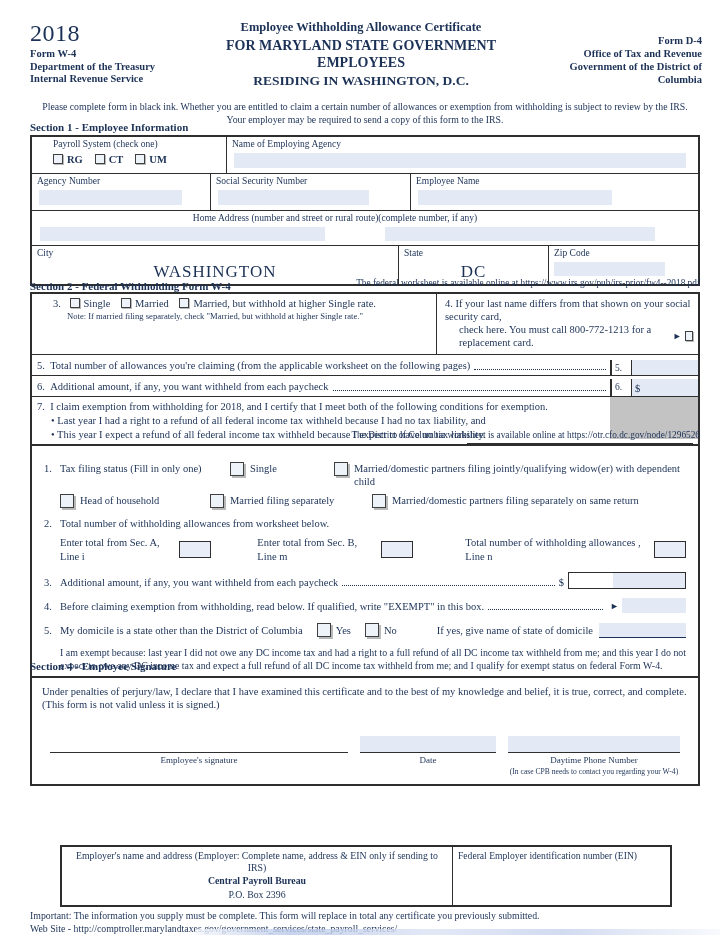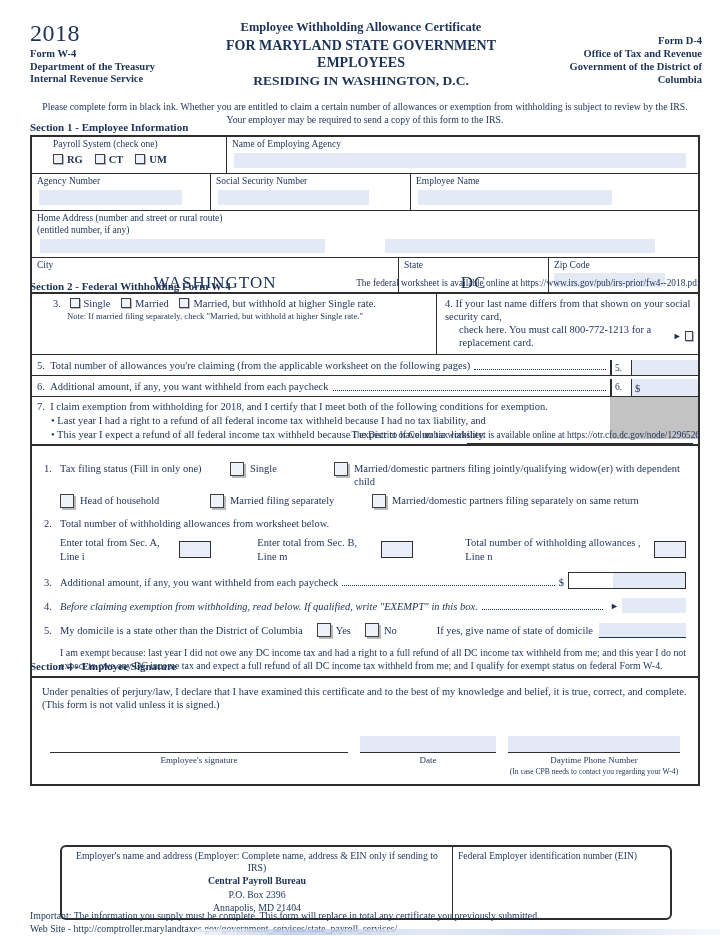--- a/index.html
+++ b/index.html
@@ -41,21 +41,21 @@
   .ldr { flex:1 1 20px; border-bottom:1.6px dotted #1b3156; margin:0 4px 3px 4px; min-width:14px; }
   .arrow { font-size:9px; margin:0 3px; }
 
   
   #s1 { top:135px; }
   #s1 .r { min-height:32px; }
   .payroll-cell { width:178px; }
   .payroll-opts { display:flex; gap:12px; margin-top:2px; font-weight:bold; font-size:10.5px; }
   .wide-fld { margin:2px 2px 3px 2px; height:15px; }
   .addr-row { display:block; }
-  .addr-labels { display:flex; justify-content:center; padding:2px 5px 0 5px;flex-direction:column; }
+  .addr-labels { display:flex; justify-content:center; padding:2px 5px 0 5px; }
   .addr-flds { display:flex; gap:60px; padding:2px 8px 4px 8px; }
   .city-val { font-size:17px; letter-spacing:1px; text-align:center; margin-top:1px; }
   .state-cell { width:150px; } .zip-cell { width:150px; }
 
   
   #s2 { top:292px; }
   .s2a-left { flex:1; padding:3px 5px 4px 5px; }
   .s2a-right { width:262px; border-left:1.5px solid #2e2e2e; padding:3px 5px 4px 8px; }
   .s2note { font-size:8.6px; margin-top:1px; }
   .s2line { display:flex; align-items:flex-end; padding:2px 0 2px 5px; min-height:21px; }
@@ -172,21 +172,21 @@
         <input class="fld wide-fld" style="width: 80%;">
       </div>
       <div class="cell" style="flex:1;">
         <span class="lab">Employee Name</span>
         <input class="fld wide-fld" style="width: 70%;">
       </div>
     </div>
     <div class="row r addr-row">
       <div class="addr-labels">
         <span class="lab">Home Address (number and street or rural route)</span>
-        <span class="lab" style="margin-right:60px;">(entitled number, if any)</span>
+        <span class="lab" style="margin-right:60px;">(complete number, if any)</span>
       </div>
       <div class="addr-flds">
         <input class="fld" style="width: 285px;">
         <input class="fld" style="flex: 1 1 0%; max-width: 270px;">
       </div>
     </div>
     <div class="row r">
       <div class="cell" style="flex:1;">
         <span class="lab">City</span>
         <div class="city-val">WASHINGTON</div>
@@ -306,21 +306,21 @@
     <div class="s3line">
       <span class="s3num">3.</span>
       <span style="white-space:nowrap;">Additional amount, if any, you want withheld from each paycheck</span>
       <span class="ldr"></span>
       <span style="margin-right:4px;">$</span>
       <span class="box3"></span>
     </div>
 
     <div class="s3line">
       <span class="s3num">4.</span>
-      <span style="white-space:nowrap;font-style:italic;">Before claiming exemption from withholding, read below. If qualified, write "EXEMPT" in this box.</span>
+      <span style="white-space:nowrap;">Before claiming exemption from withholding, read below. If qualified, write "EXEMPT" in this box.</span>
       <span class="ldr"></span>
       <span class="arrow">►</span>
       <span class="box4"></span>
     </div>
 
     <div class="s3l5">
       <span class="s3num">5.</span>
       <span>My domicile is a state other than the District of Columbia</span>
       <span class="yn">
           <span class="cb cb-lg"></span>
@@ -367,26 +367,25 @@
       </div>
       <div class="sigcol sig3">
         <div class="sigfld"></div>
         <div class="sigline"></div>
         <div class="siglab">Daytime Phone Number</div>
         <div class="sigsub">(In case CPB needs to contact you regarding your W-4)</div>
       </div>
     </div>
   </div>
 
-  <div class="tbl row" id="emp" style="display:flex; border-top:2px solid #2e2e2e;border-radius:6px;">
+  <div class="tbl row" id="emp" style="display:flex; border-top:2px solid #2e2e2e;">
     <div class="left">
       <div class="emp-hdr">Employer's name and address (Employer: Complete name, address &amp; EIN only if sending to IRS)</div>
       <div class="emp-line bold">Central Payroll Bureau</div>
       <div class="emp-line">P.O. Box 2396</div>
-      <div class="emp-line">Annapolis, MD 21404</div>
     </div>
     <div class="right">
       <span>Federal Employer identification number (EIN)</span>
       <input class="fld" style="width: 92%; margin-top: 6px; background: rgb(255, 255, 255);">
     </div>
   </div>
 
   <div class="footnote" style="top:910px;">Important: The information you supply must be complete. This form will replace in total any certificate you previously submitted.</div>
   <div class="footnote" style="top:923px;">Web Site - http://comptroller.marylandtaxes.gov/government_services/state_payroll_services/</div>
 

